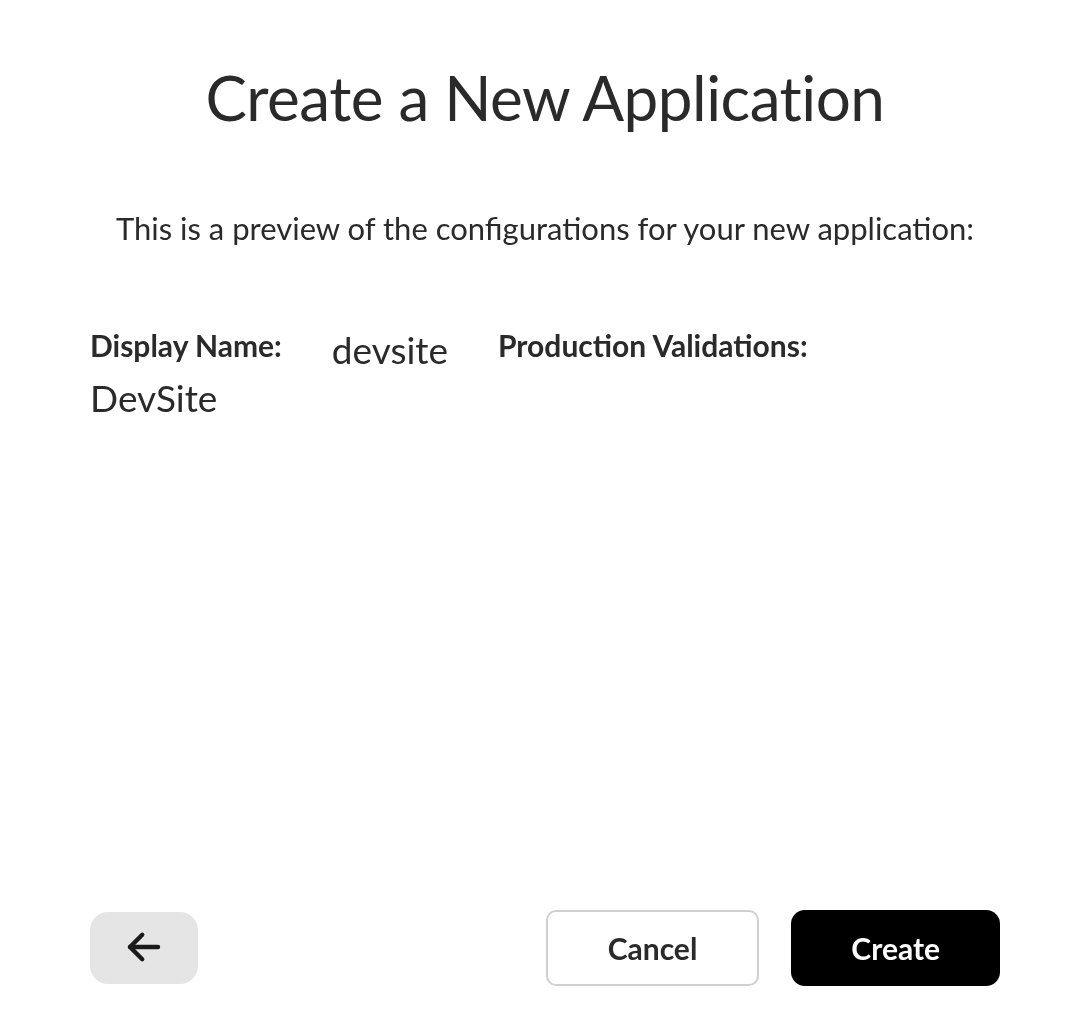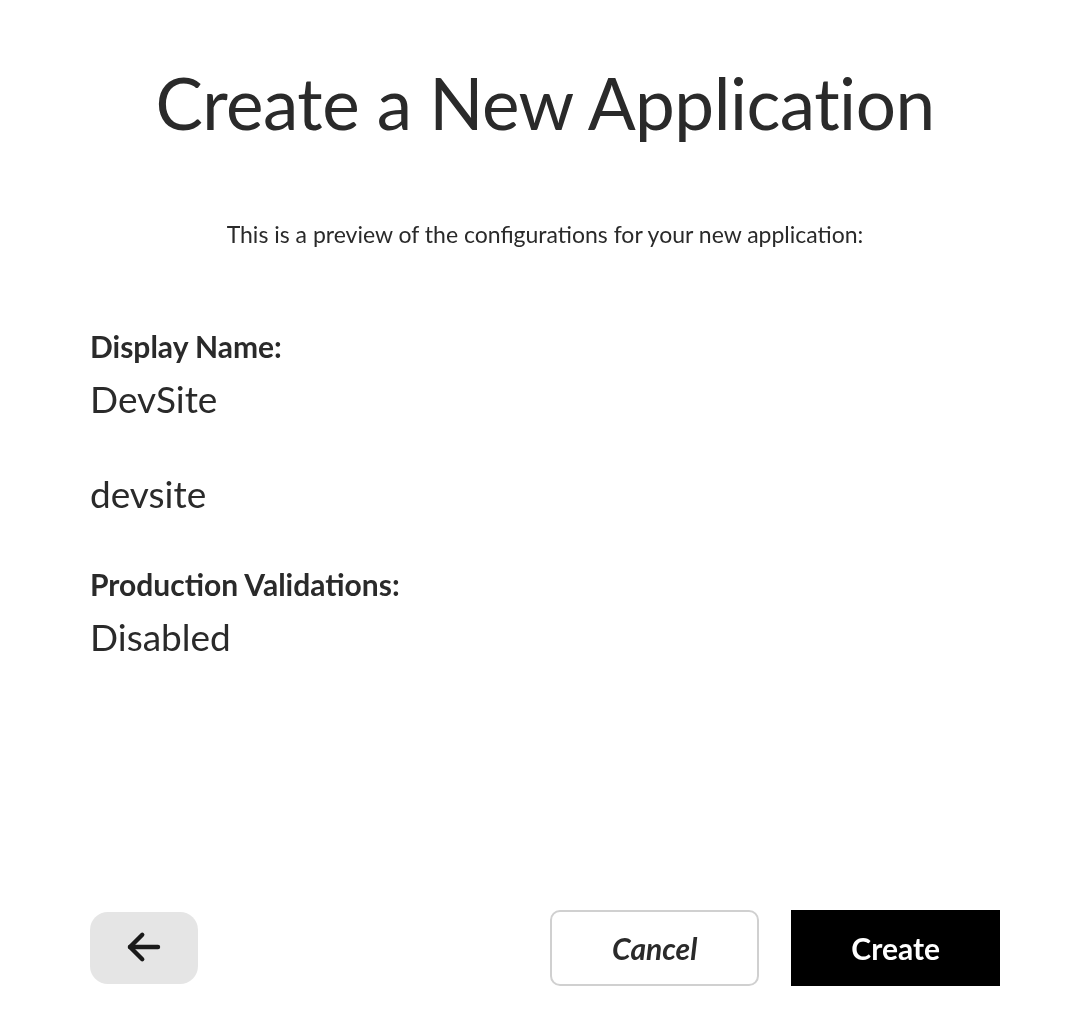--- a/index.html
+++ b/index.html
@@ -11,37 +11,36 @@
       font-family: 'Lato', 'Segoe UI', -apple-system, BlinkMacSystemFont, sans-serif;
       background: #ffffff;
       color: #2a2a2a;
       width: 1090px;
       height: 1036px;
       padding: 60px 90px 50px 90px;
       display: flex;
       flex-direction: column;
     }
     .title {
-      font-size: 71px;
+      font-size: 62px;
       font-weight: 400;
       text-align: center;
       margin-bottom: 75px;
       color: #2a2a2a;
       letter-spacing: -0.5px;
     }
     .subtitle {
-      font-size: 23px;
+      font-size: 31px;
       font-weight: 400;
       text-align: center;
       margin-bottom: 80px;
       color: #2a2a2a;
     }
     .config-list {
       display: flex;
-      flex-direction: column;
       gap: 50px;
       flex: 1;
     }
     .config-item {
       display: flex;
       flex-direction: column;
       gap: 12px;
     }
     .config-label {
       font-size: 30px;
@@ -81,27 +80,26 @@
     .cancel-button {
       padding: 18px 60px;
       background: #ffffff;
       border: 2px solid #d0d0d0;
       border-radius: 10px;
       font-size: 30px;
       font-weight: 700;
       color: #2a2a2a;
       cursor: pointer;
       font-family: inherit;
-      font-style: italic;
     }
     .create-button {
       padding: 18px 60px;
       background: #000000;
       border: none;
-      border-radius: 0;
+      border-radius: 14px;
       font-size: 30px;
       font-weight: 700;
       color: #ffffff;
       cursor: pointer;
       font-family: inherit;
     }
   </style>
 </head>
 <body>
 
@@ -112,21 +110,20 @@
 <div class="config-list">
   <div class="config-item">
     <span class="config-label">Display Name:</span>
     <span class="config-value">DevSite</span>
   </div>
   <div class="config-item">
     <span class="config-value">devsite</span>
   </div>
   <div class="config-item">
     <span class="config-label">Production Validations:</span>
-    <span class="config-value">Disabled</span>
   </div>
   <div class="config-item">
   </div>
 </div>
 
 <div class="footer">
   <button class="back-button">
     <span>
       <svg viewBox="0 0 24 24" fill="none" stroke="#1a1a1a" stroke-width="2.5" stroke-linecap="round" stroke-linejoin="round">
         <line x1="20" y1="12" x2="4" y2="12"></line>

